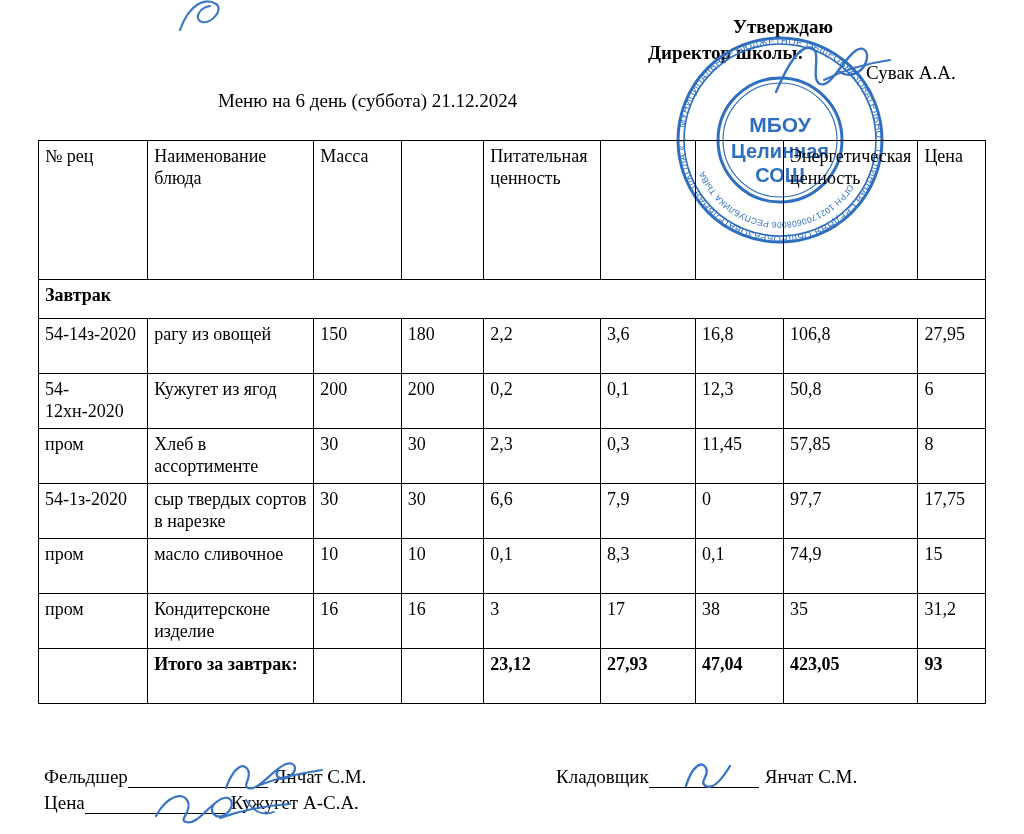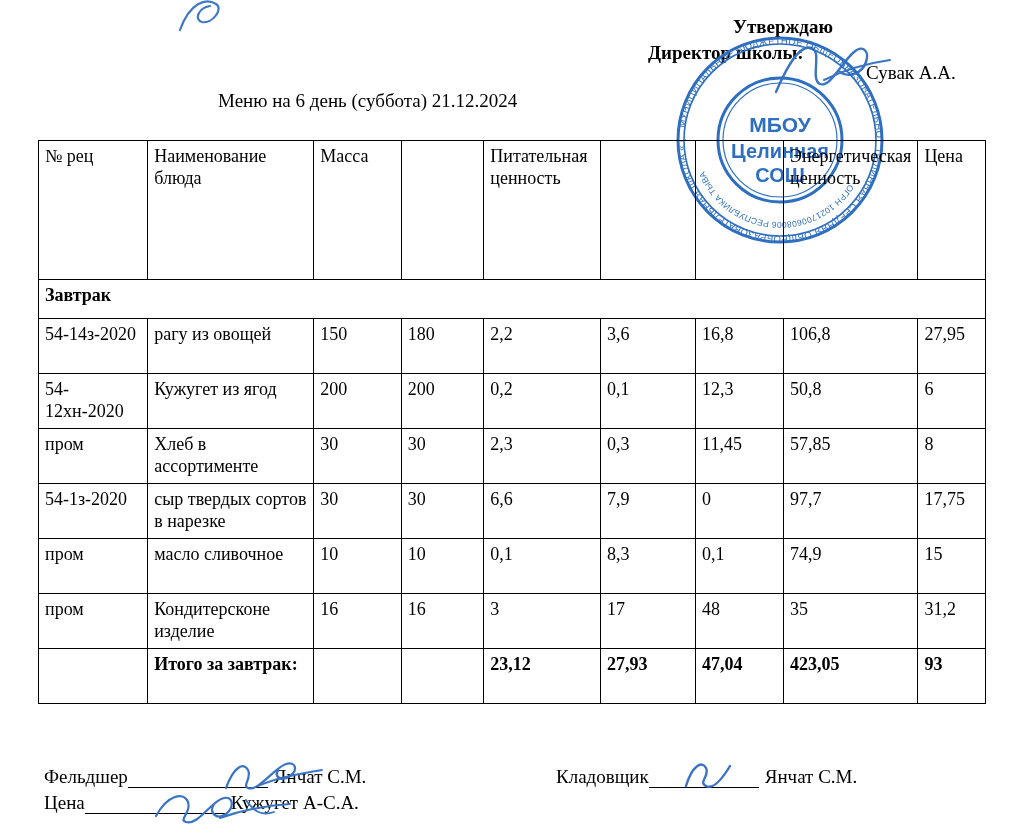--- a/index.html
+++ b/index.html
@@ -278,21 +278,21 @@
       <td>74,9</td>
       <td>15</td>
     </tr>
     <tr class="dish-row">
       <td>пром</td>
       <td>Кондитерсконе изделие</td>
       <td>16</td>
       <td>16</td>
       <td>3</td>
       <td>17</td>
-      <td>48</td>
+      <td>38</td>
       <td>35</td>
       <td>31,2</td>
     </tr>
 
     <tr class="row-total dish-row">
       <td></td>
       <td>Итого за завтрак:</td>
       <td></td>
       <td></td>
       <td>23,12</td>

